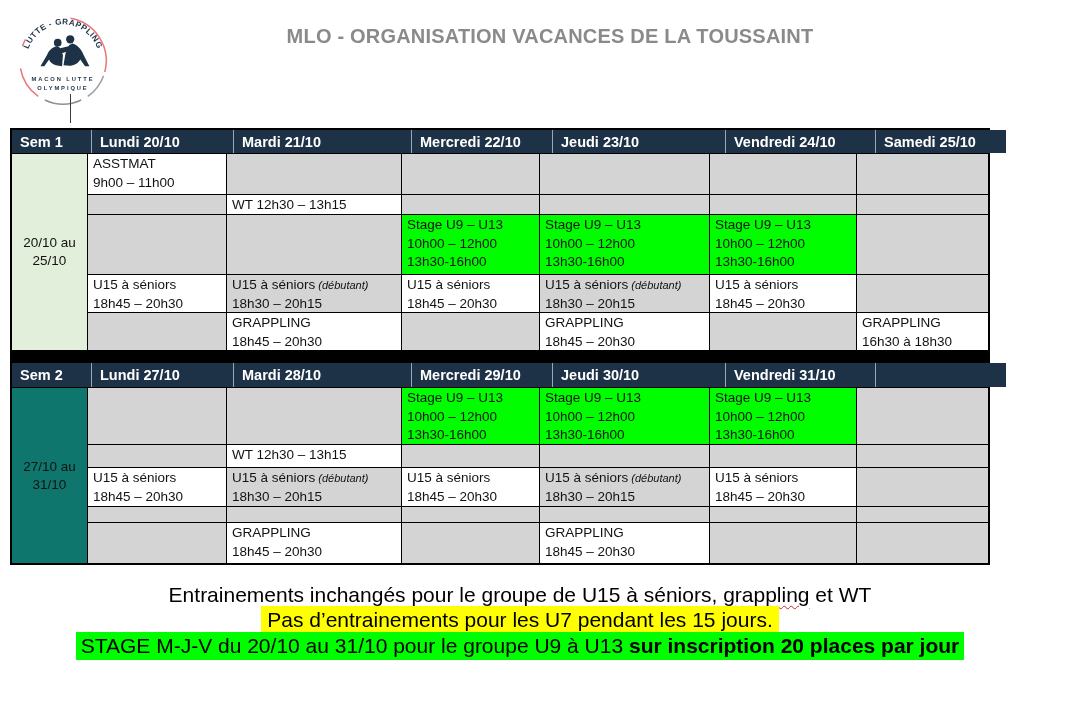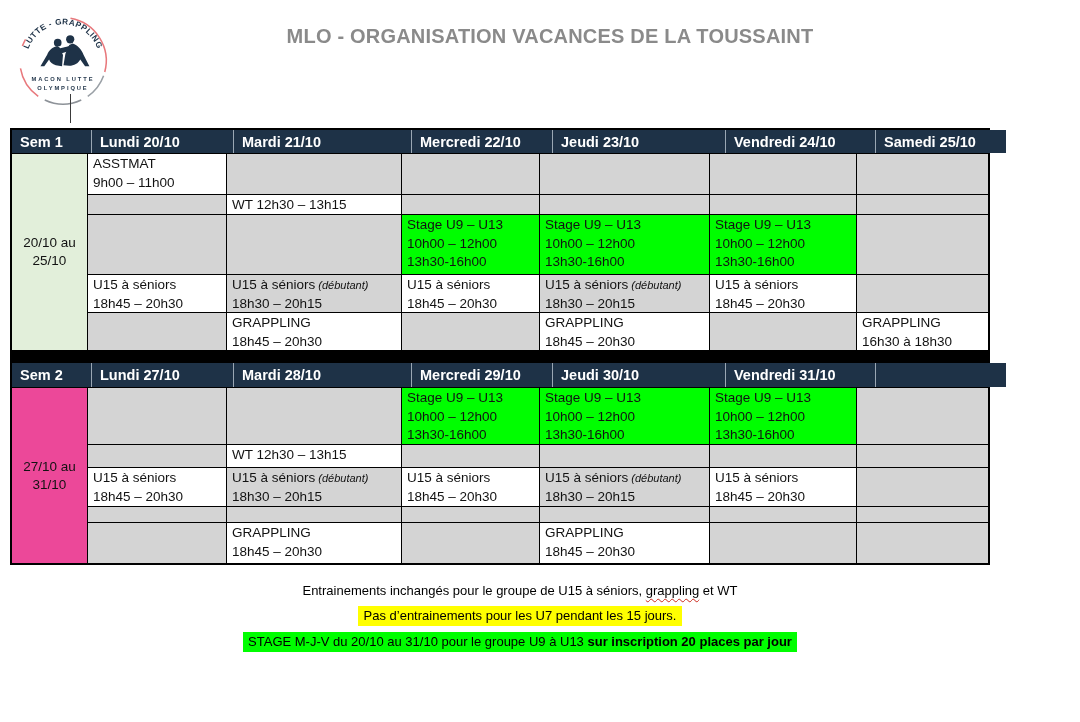--- a/index.html
+++ b/index.html
@@ -34,21 +34,21 @@
   .c-shade{background:#d4d4d4;}
   .c-green{background:#00fe00;}
   .line{line-height:18.5px;font-size:13.5px;color:#121212;white-space:nowrap;}
   .note{font-size:11px;font-style:italic;margin-left:3px;}
   .rangecell{
     display:flex;flex-direction:column;align-items:center;justify-content:center;
     box-sizing:border-box;overflow:hidden;
   }
   .rangecell .line{line-height:18px;}
   
-  .note-line{position:absolute;left:0;width:1040px;text-align:center;font-size:13px;color:#000;white-space:nowrap;}
+  .note-line{position:absolute;left:0;width:1040px;text-align:center;font-size:21px;color:#000;white-space:nowrap;}
   #note1{top:583px;}
   #note2{top:608px;}
   #note3{top:634px;}
   .wavy{
     text-decoration:underline;text-decoration-style:wavy;
     text-decoration-color:#cc2a1e;text-decoration-thickness:1px;text-underline-offset:3px;
   }
   .hl-y{background:#ffff00;padding:2px 6px 3px 6px;}
   .hl-g{background:#00fe00;padding:2px 5px 3px 5px;}
   .bold{font-weight:bold;}
@@ -179,21 +179,21 @@
     <div class="hrow" style="grid-template-columns: 75px 138px 174px 137px 169px 146px 131px; height: 24px; margin-top: 12px;">
       <div class="hcell">Sem 2</div>
       <div class="hcell">Lundi 27/10</div>
       <div class="hcell">Mardi 28/10</div>
       <div class="hcell">Mercredi 29/10</div>
       <div class="hcell">Jeudi 30/10</div>
       <div class="hcell">Vendredi 31/10</div>
       <div class="hcell"></div>
     </div>
     <div class="bgrid" style="grid-template-columns: 75px 138px 174px 137px 169px 146px 131px; grid-template-rows: 56px 22px 38px 15px 40px;">
-      <div class="rangecell" style="background: #ec4899; grid-row: 1 / -1;">
+      <div class="rangecell" style="background: #0f766e; grid-row: 1 / -1;">
         <div class="line">27/10 au</div>
         <div class="line">31/10</div>
       </div>
       <div class="cell c-shade"></div>
       <div class="cell c-shade"></div>
       <div class="cell c-green">
         <div class="line"><span>Stage U9 – U13</span></div>
         <div class="line"><span>10h00 – 12h00</span></div>
         <div class="line"><span>13h30-16h00</span></div>
       </div>

